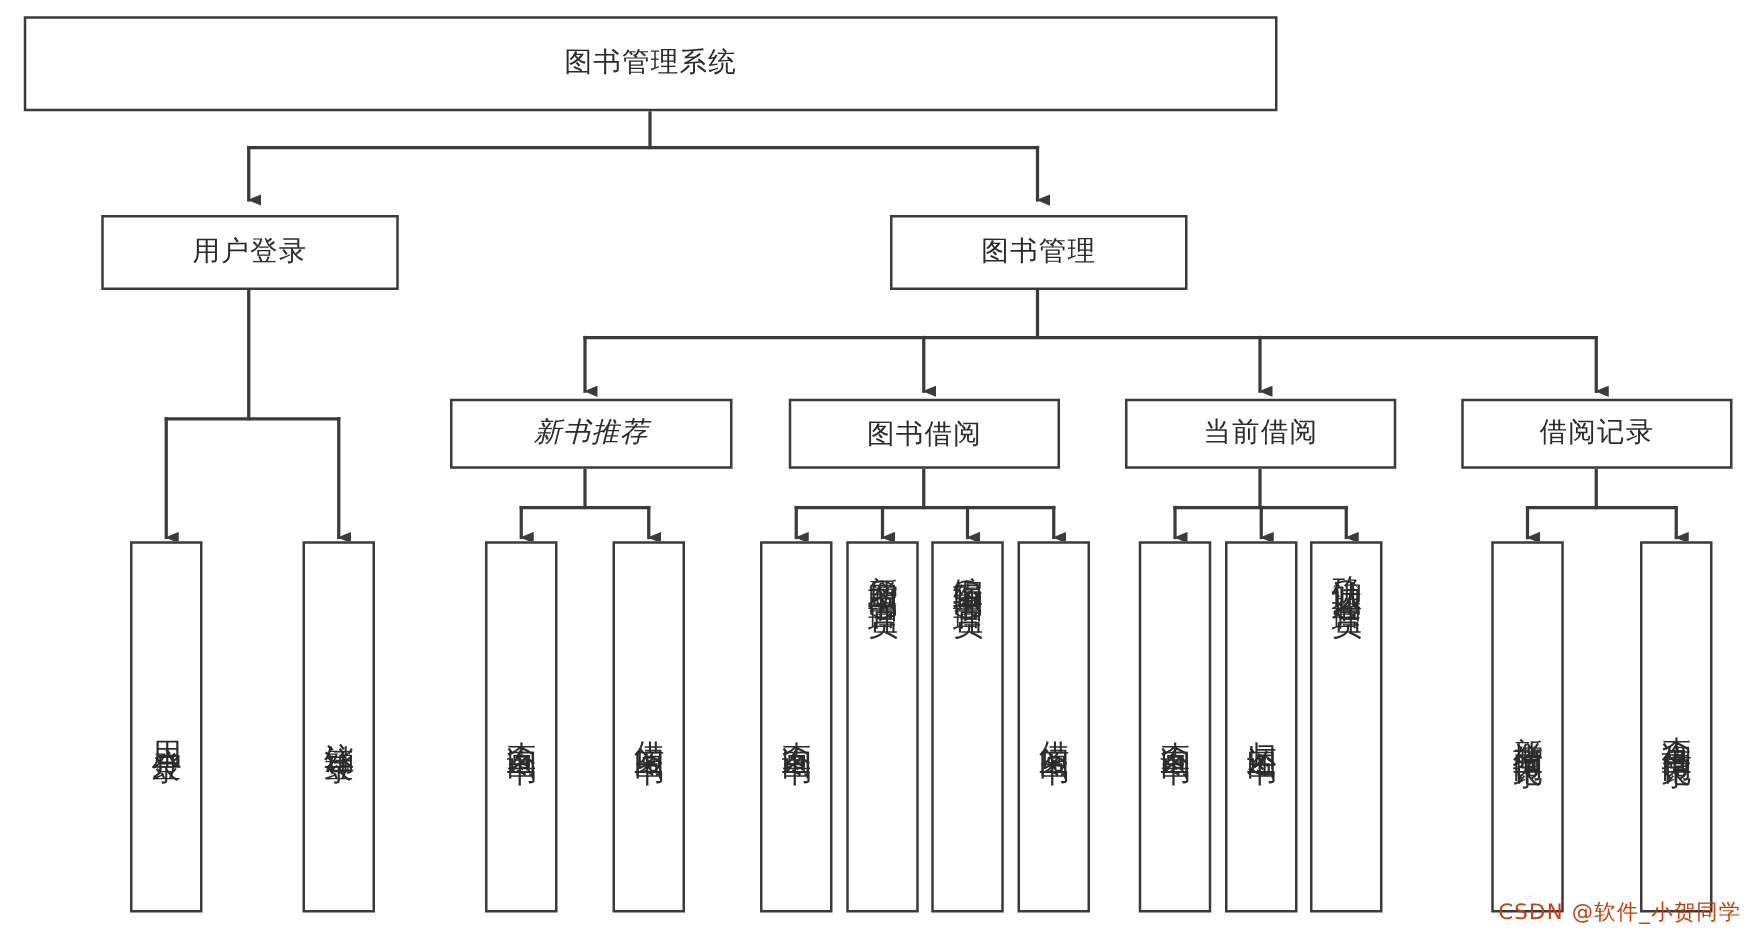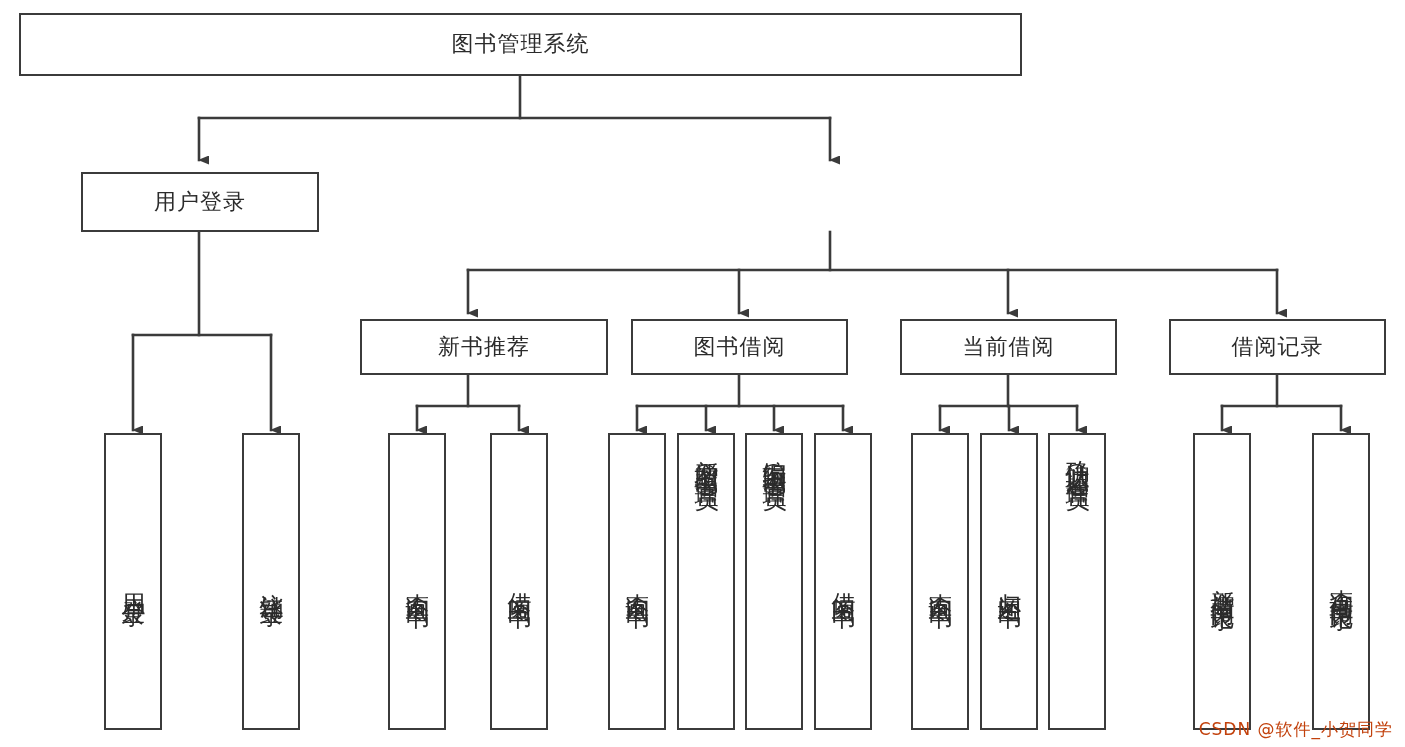--- a/index.html
+++ b/index.html
@@ -119,29 +119,32 @@
       <path d="M1009,406 L1009,430" marker-end="url(#arrowhead)"></path>
       <path d="M1077,406 L1077,430" marker-end="url(#arrowhead)"></path>
 
       <path d="M1277,375 L1277,406"></path>
       <path d="M1222,406 L1341,406"></path>
       <path d="M1222,406 L1222,430" marker-end="url(#arrowhead)"></path>
       <path d="M1341,406 L1341,430" marker-end="url(#arrowhead)"></path>
     </g>
   </svg>
 
-  <div class="node h-node" style="left:19px; top:13px; width:1003px; height:63px;">
+  <div class="node h-node" style="left:19px; top:13px; width:1003px; height:76px;">
     <span>图书管理系统</span>
   </div>
 
   <div class="node h-node" style="left:81px; top:172px; width:238px; height:60px;">
     <span>用户登录</span>
   </div>
-
-  <div class="node h-node" style="left:360px; top:319px; width:248px; height:56px;">
+  <div class="node h-node" style="left:712px; top:172px; width:238px; height:60px;">
+    <span>图书管理</span>
+  </div>
+
+  <div class="node h-node" style="left:360px; top:319px; width:226px; height:56px;font-style:italic;">
     <span>新书推荐</span>
   </div>
   <div class="node h-node" style="left:631px; top:319px; width:217px; height:56px;font-family:Liberation Serif, serif;">
     <span>图书借阅</span>
   </div>
   <div class="node h-node" style="left:900px; top:319px; width:217px; height:56px;">
     <span>当前借阅</span>
   </div>
   <div class="node h-node" style="left:1169px; top:319px; width:217px; height:56px;">
     <span>借阅记录</span>

